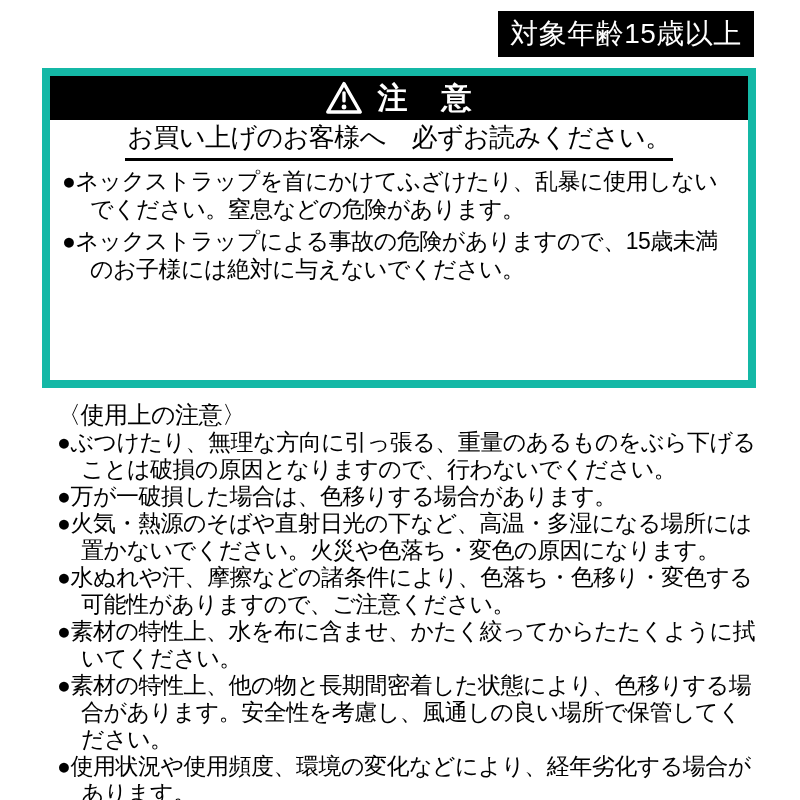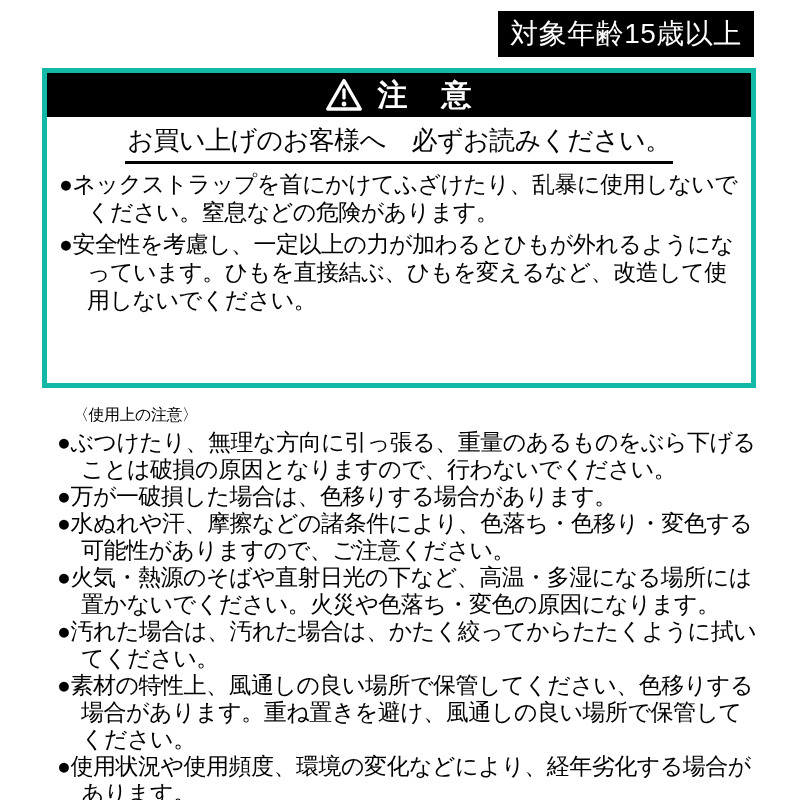--- a/index.html
+++ b/index.html
@@ -19,35 +19,35 @@
     width: 256px; height: 46px;
     background: #000; color: #fff;
     display: flex; align-items: center; justify-content: center;
     font-size: 28px; font-weight: 500; letter-spacing: 0.5px;
   }
 
   
   .caution-box{
     position: absolute; left: 42px; top: 68px;
     width: 714px; height: 320px;
-    border: 5px solid #14b8a6;
+    border: 8px solid #14b8a6;
     background: #fff;
   }
   .caution-header{
     height: 44px; background: #000; color: #fff;
     display: flex; align-items: center; justify-content: center;
     gap: 15px;
   }
   .caution-header .title{
     font-size: 30px; font-weight: bold; letter-spacing: 2px;
   }
   .warning-icon svg{ display: block; }
 
   .caution-subheader{
-    text-align: center; margin-top: 6px;
+    text-align: center; 
   }
   .caution-subheader span{
     display: inline-block;
     font-size: 26px; font-weight: 500;
     border-bottom: 3px solid #000;
     padding: 0 2px 3px 2px;
     letter-spacing: -0.5px;
   }
 
   .caution-items{ padding: 6px 12px 6px 12px; }
@@ -58,23 +58,22 @@
     word-break: break-all; line-break: anywhere;
     letter-spacing: -0.5px;
   }
 
   
   .usage-notes{
     position: absolute; left: 57px; top: 401px;
     width: 700px;
   }
   .usage-notes h2{
-    font-size: 16px; font-weight: 500; line-height: 28px;
+    font-size: 24px; font-weight: 500; line-height: 28px;
     letter-spacing: -0.5px;
-    margin-left: 16px;
   }
   .usage-notes p{
     font-size: 23px; line-height: 27px;
     padding-left: 24px; text-indent: -24px;
     word-break: break-all; line-break: anywhere;
     letter-spacing: -0.5px;
   }
 </style>
 </head>
 <body>
@@ -96,28 +95,28 @@
       </span>
       <span class="title">注　意</span>
     </div>
 
     <div class="caution-subheader">
       <span>お買い上げのお客様へ　必ずお読みください。</span>
     </div>
 
     <div class="caution-items">
       <p>●ネックストラップを首にかけてふざけたり、乱暴に使用しないでください。窒息などの危険があります。</p>
-      <p>●安全性を考慮し、一定以上の力が加わるとひもが外れるようになっています。ひもを直接結ぶ、ひもを変えるなど、改造して使用しないでください。</p>
+      <p>●ネックストラップによる事故の危険がありますので、15歳未満のお子様には絶対に与えないでください。</p>
     </div>
   </div>
 
   <div class="usage-notes">
     <h2>〈使用上の注意〉</h2>
     <p>●ぶつけたり、無理な方向に引っ張る、重量のあるものをぶら下げることは破損の原因となりますので、行わないでください。</p>
     <p>●万が一破損した場合は、色移りする場合があります。</p>
+    <p>●火気・熱源のそばや直射日光の下など、高温・多湿になる場所には置かないでください。火災や色落ち・変色の原因になります。</p>
     <p>●水ぬれや汗、摩擦などの諸条件により、色落ち・色移り・変色する可能性がありますので、ご注意ください。</p>
-    <p>●火気・熱源のそばや直射日光の下など、高温・多湿になる場所には置かないでください。火災や色落ち・変色の原因になります。</p>
-    <p>●汚れた場合は、汚れた場合は、かたく絞ってからたたくように拭いてください。</p>
-    <p>●素材の特性上、風通しの良い場所で保管してください、色移りする場合があります。重ね置きを避け、風通しの良い場所で保管してください。</p>
+    <p>●素材の特性上、水を布に含ませ、かたく絞ってからたたくように拭いてください。</p>
+    <p>●素材の特性上、他の物と長期間密着した状態により、色移りする場合があります。安全性を考慮し、風通しの良い場所で保管してください。</p>
     <p>●使用状況や使用頻度、環境の変化などにより、経年劣化する場合があります。</p>
   </div>
 
 </div>
 
 </body></html>

